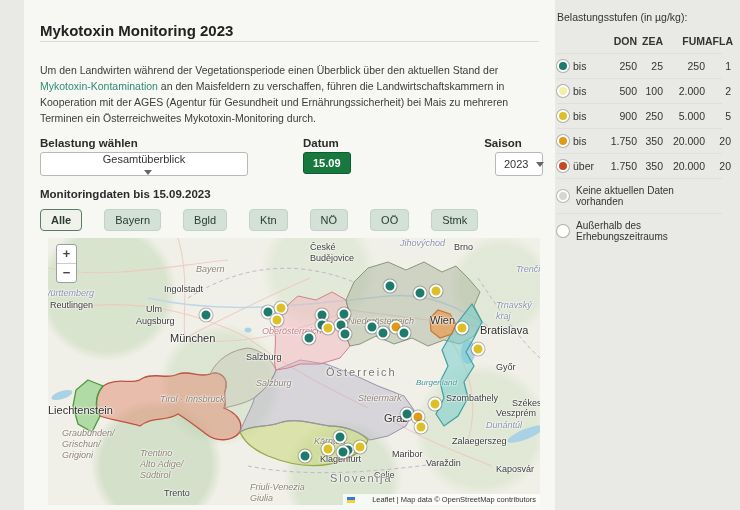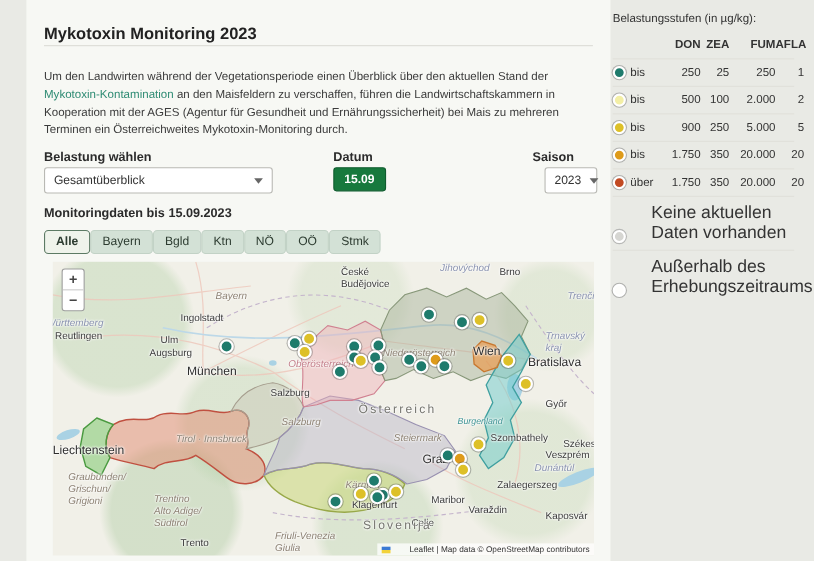--- a/index.html
+++ b/index.html
@@ -20,21 +20,21 @@
     position:absolute;background:#fff;border:1px solid #b9b9b4;border-radius:3px;
     font-size:11px;color:#333;display:flex;align-items:center;justify-content:space-between;
     padding:0 8px;height:24px;box-sizing:border-box;cursor:pointer;
   }
   .select .caret{width:0;height:0;border-left:4px solid transparent;border-right:4px solid transparent;border-top:5px solid #666;margin-left:8px;}
   .date-badge{
     position:absolute;left:303px;top:152px;background:#17793d;border:1px solid #0f5c2e;border-radius:3px;
     color:#fff;font-size:11px;font-weight:bold;padding:4px 9px;cursor:pointer;
   }
   .note{position:absolute;left:40px;top:188px;font-size:11.5px;font-weight:bold;color:#2b2b2b;}
-  .tabs{position:absolute;left:40px;top:209px;display:flex;gap:0;}
+  .tabs{position:absolute;left:40px;top:209px;display:flex;gap:22px;}
   .tab{
     background:#d3e1d6;border:1px solid #c2d2c6;border-radius:4px;color:#2d3c31;
     font-size:11px;padding:4px 10px;cursor:pointer;font-family:"Liberation Sans",sans-serif;
   }
   .tab.active{background:#eff3eb;border:1px solid #5c7a64;font-weight:bold;}
   
   .map{
     position:absolute;left:48px;top:238px;width:492px;height:267px;overflow:hidden;cursor:grab;
     background-color:#f1f0e8;
     background-image:
@@ -70,35 +70,35 @@
   .legend-title{font-size:11px;font-weight:bold;color:#222;}
   .legend-sub{font-size:10.5px;color:#333;margin-top:3px;}
   .ltable{margin-top:10px;font-size:10.5px;}
   .lrow{display:grid;grid-template-columns:42px 38px 26px 42px 26px;align-items:center;
         padding:6px 0;border-bottom:1px solid #e0e0da;}
   .lrow.header{font-weight:bold;padding:2px 0 6px 0;}
   .lrow .num{text-align:right;}
   .ldot-wrap{display:flex;align-items:center;gap:4px;}
   .ldot{width:8px;height:8px;border-radius:50%;border:2px solid #fff;
         box-shadow:0 0 0 1px rgba(120,120,120,.5);flex:none;}
-  .lextra{display:flex;align-items:flex-end;gap:23px;padding:6px 0;border-bottom:1px solid #e0e0da;font-size:16px;}
+  .lextra{display:flex;align-items:center;gap:7px;padding:6px 0;border-bottom:1px solid #e0e0da;font-size:10px;}
   .lextra:last-child{border-bottom:none;}
 </style>
 </head>
 <body>
 
 <div class="panel"></div>
 
 <h1 class="page-title">Mykotoxin Monitoring 2023</h1>
 <div class="title-rule"></div>
 
 <p class="intro"><span>Um den Landwirten während der Vegetationsperiode einen Überblick über den aktuellen Stand der </span><a href="#">Mykotoxin-Kontamination</a><span> an den Maisfeldern zu verschaffen, führen die Landwirtschaftskammern in Kooperation mit der AGES (Agentur für Gesundheit und Ernährungssicherheit) bei Mais zu mehreren Terminen ein Österreichweites Mykotoxin-Monitoring durch.</span></p>
 
 <div class="ctl-label" style="left:40px;top:137px;">Belastung wählen</div>
-<div class="select" style="left:40px;top:152px;width:208px;">
+<div class="select" style="left:40px;top:152px;width:208px;flex-direction:column;">
   <span>Gesamtüberblick</span>
   <span class="caret"></span>
 </div>
 
 <div class="ctl-label" style="left:303px;top:137px;">Datum</div>
 <div class="date-badge">15.09</div>
 
 <div class="ctl-label" style="left:463px;top:137px;width:80px;text-align:center;">Saison</div>
 <div class="select" style="left:495px;top:152px;width:48px;">
   <span>2023</span>

